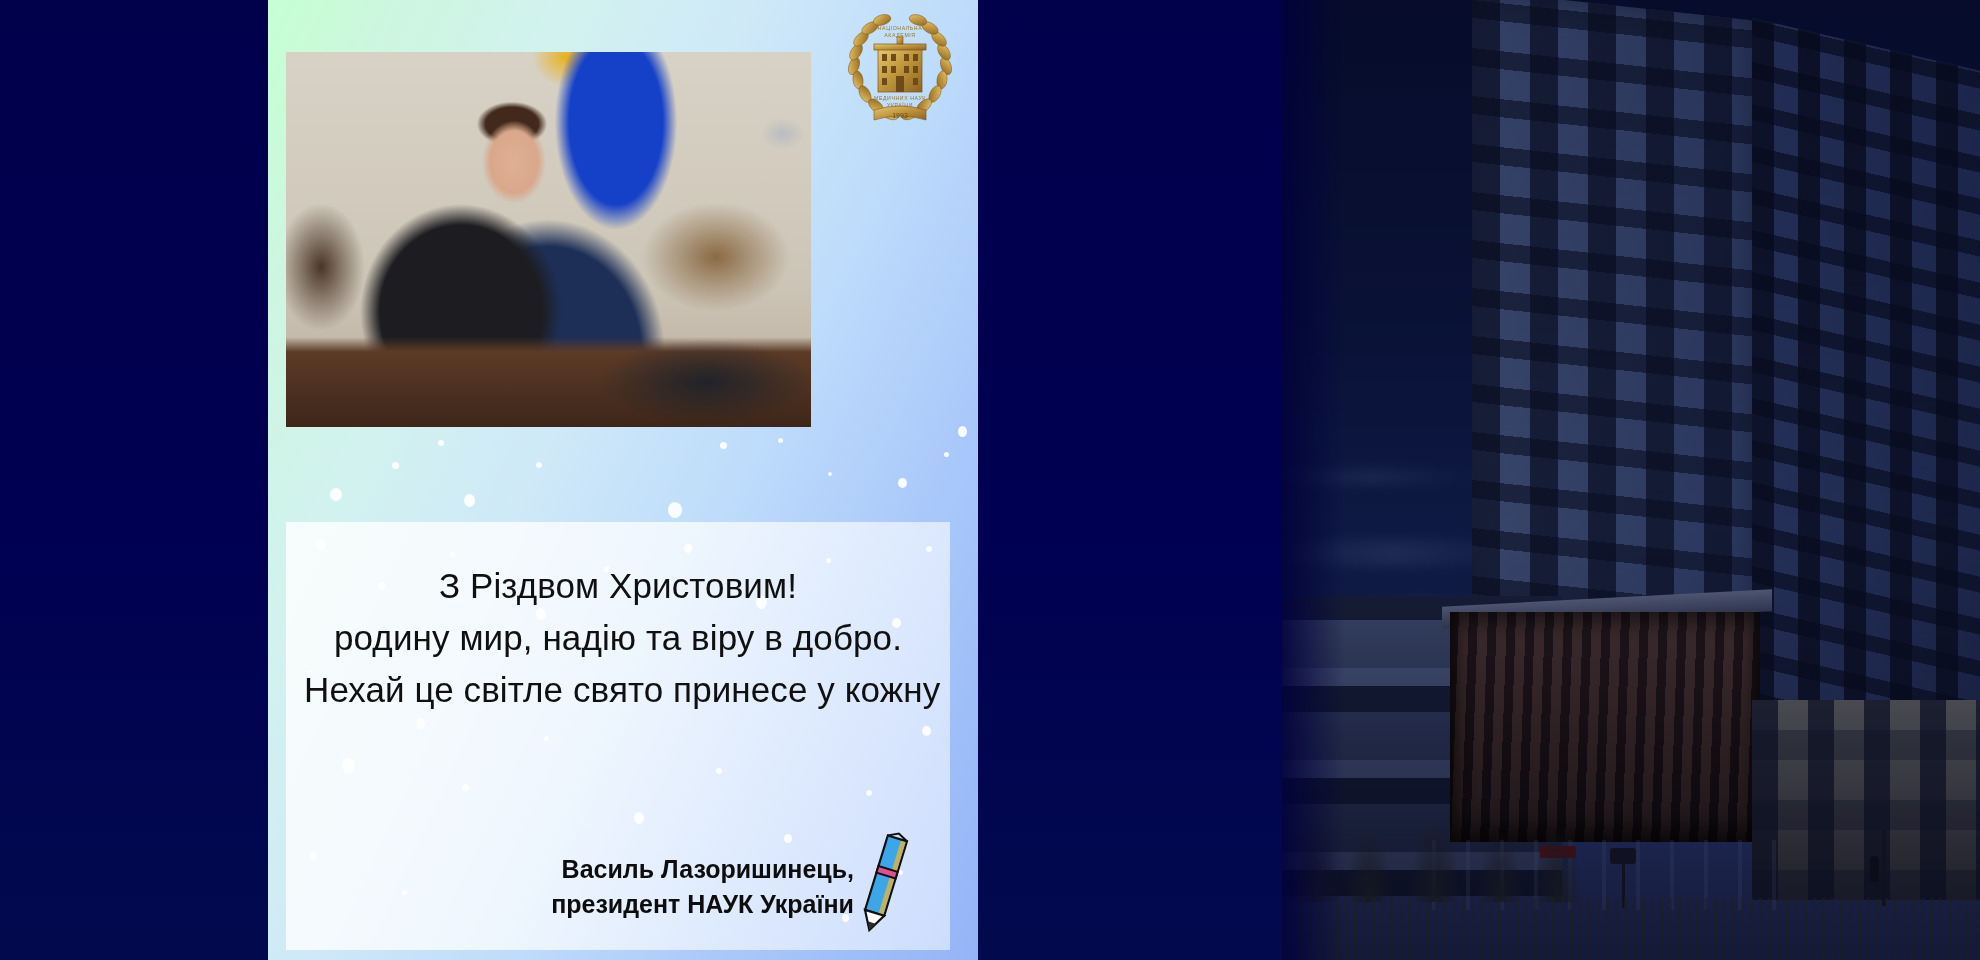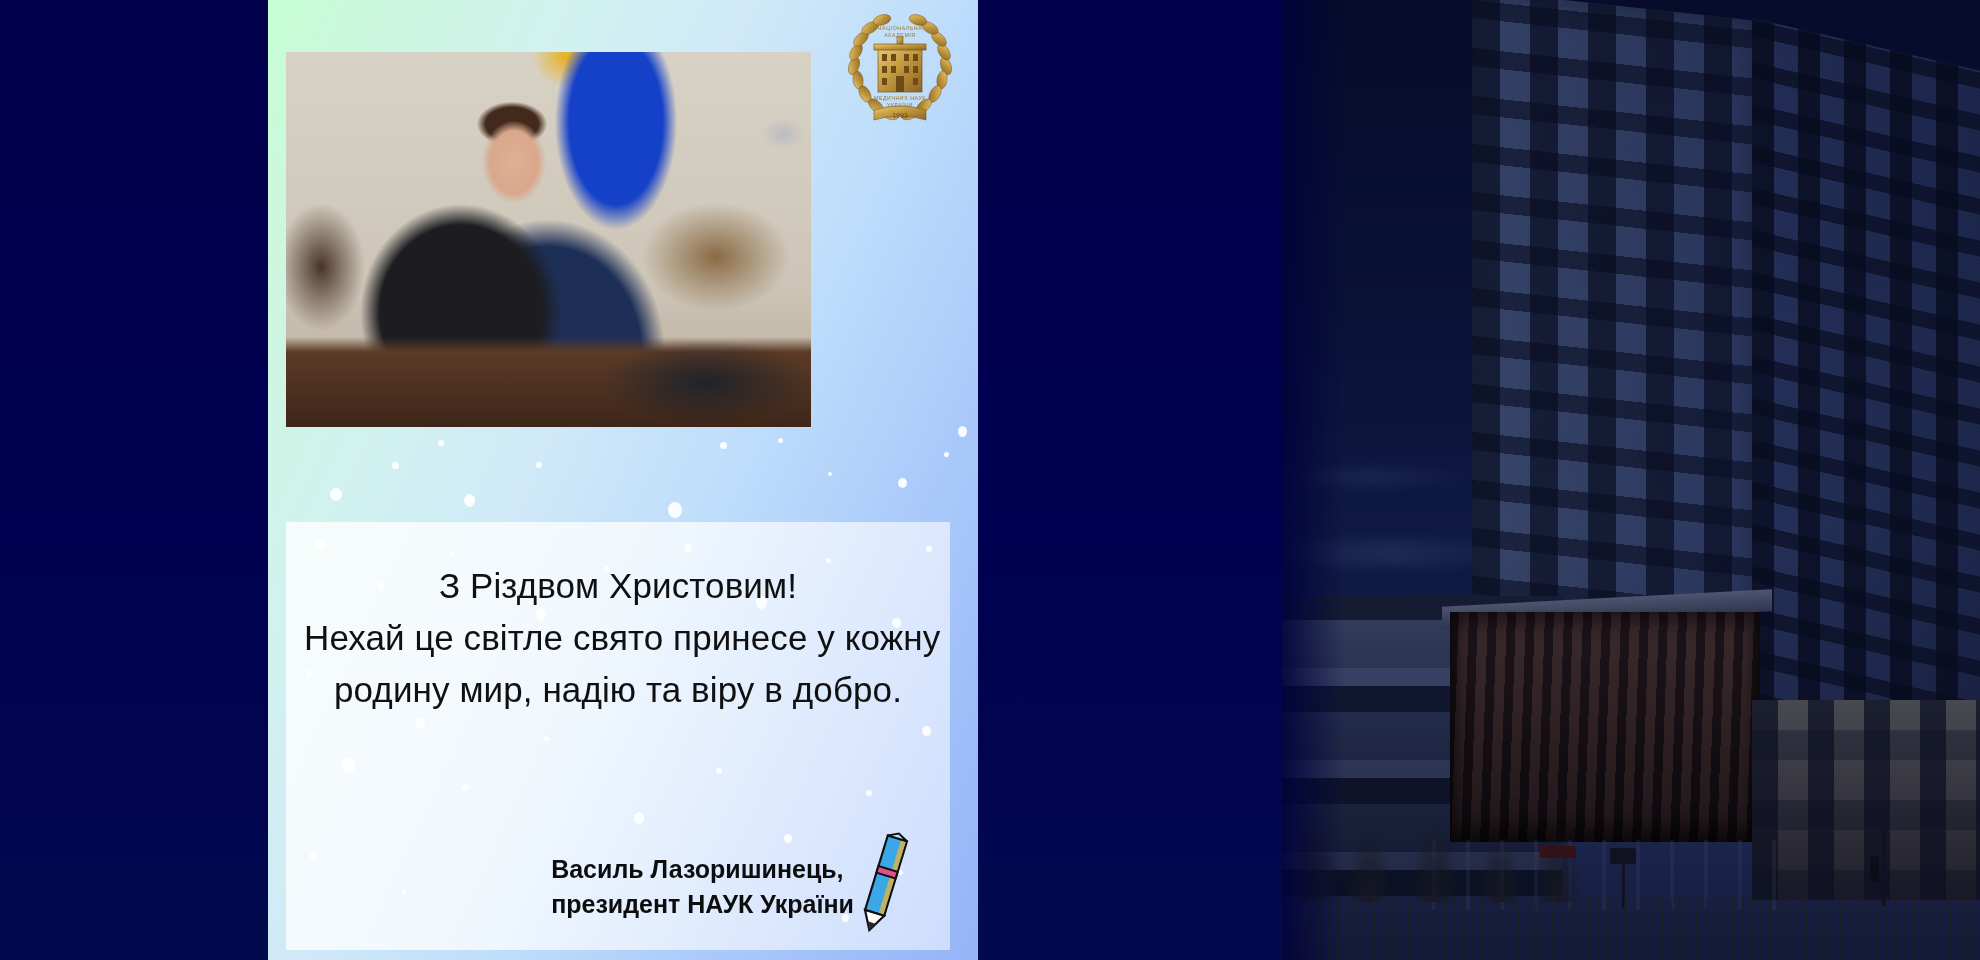--- a/index.html
+++ b/index.html
@@ -111,20 +111,21 @@
     text-align:center;
     color:#101010;
     font-size:35px;
     line-height:52px;
     letter-spacing:.1px;
   }
   .greeting .ln { display:block; white-space:nowrap; }
 
   .signature {
     position:absolute; right:96px; bottom:28px;
+    text-align:right;
     font-size:25px;
     font-weight:bold;
     line-height:35px;
     color:#0d0d0d;
   }
   .signature .ln { display:block; }
 
   .pencil {
     position:absolute; right:36px; bottom:14px;
     width:62px; height:108px;
@@ -396,22 +397,22 @@
         <i style="left:636px; top:204px; width:9px;  height:10px;"></i>
         <i style="left:24px;  top:330px; width:7px;  height:8px;"></i>
         <i style="left:116px; top:368px; width:5px;  height:5px;"></i>
         <i style="left:300px; top:352px; width:6px;  height:6px;"></i>
         <i style="left:556px; top:392px; width:7px;  height:8px;"></i>
         <i style="left:612px; top:348px; width:5px;  height:5px;"></i>
       </div>
 
       <div class="greeting">
         <span class="ln">З Різдвом Христовим!</span>
+        <span class="ln">родину мир, надію та віру в добро.</span>
         <span class="ln">Нехай це світле свято принесе у кожну</span>
-        <span class="ln">родину мир, надію та віру в добро.</span>
       </div>
 
       <div class="signature">
         <span class="ln">Василь Лазоришинець,</span>
         <span class="ln">президент НАУК України</span>
       </div>
 
       <div class="pencil">
         <svg viewBox="0 0 62 108" width="62" height="108" aria-hidden="true">
           <g transform="rotate(17 31 54)">

